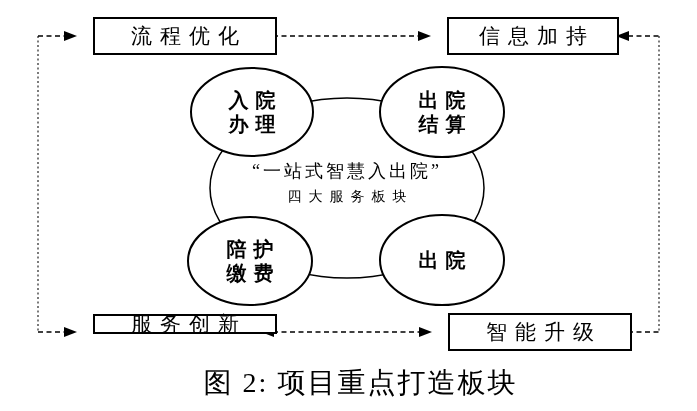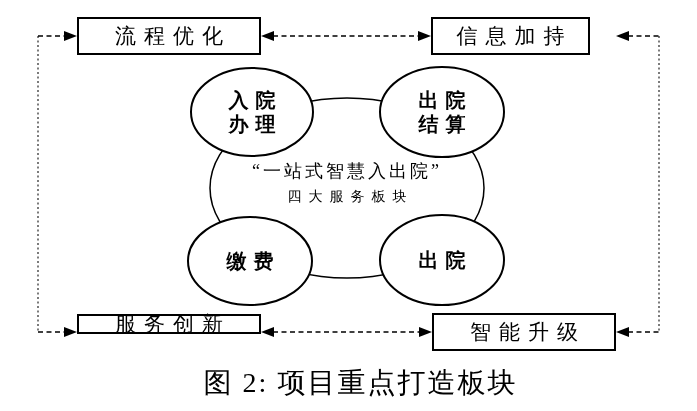--- a/index.html
+++ b/index.html
@@ -26,23 +26,24 @@
     border: 2px solid #000000;
     background: #ffffff;
     display: flex;
     align-items: center;
     justify-content: center;
     font-size: 21px;
     color: #000000;
     letter-spacing: 8px;
     padding-left: 8px;
     white-space: nowrap;
+    margin-left: 16px;
   }
   .box-tl { left: 77px;  top: 17px;  width: 184px; height: 38px; }
-  .box-tr { left: 431px; top: 17px;  width: 159px; height: 38px; }
+  .box-tr { left: 431px; top: 17px;  width: 172px; height: 38px; }
   .box-bl { left: 77px;  top: 314px; width: 184px; height: 20px; }
   .box-br { left: 432px; top: 313px; width: 184px; height: 38px; }
   .circle-label {
     position: absolute;
     transform: translate(-50%, -50%);
     text-align: center;
     font-size: 20px;
     font-weight: bold;
     color: #000000;
     line-height: 24px;
@@ -136,20 +137,21 @@
 
   <div class="circle-label cl-tl">
     <div>入院</div>
     <div>办理</div>
   </div>
   <div class="circle-label cl-tr">
     <div>出院</div>
     <div>结算</div>
   </div>
   <div class="circle-label cl-bl">
+    <div>陪护</div>
     <div>缴费</div>
   </div>
   <div class="circle-label cl-br">
     <div>出院</div>
   </div>
 
   <div class="center-label">
     <div class="center-line1">“一站式智慧入出院”</div>
     <div class="center-line2">四大服务板块</div>
   </div>

